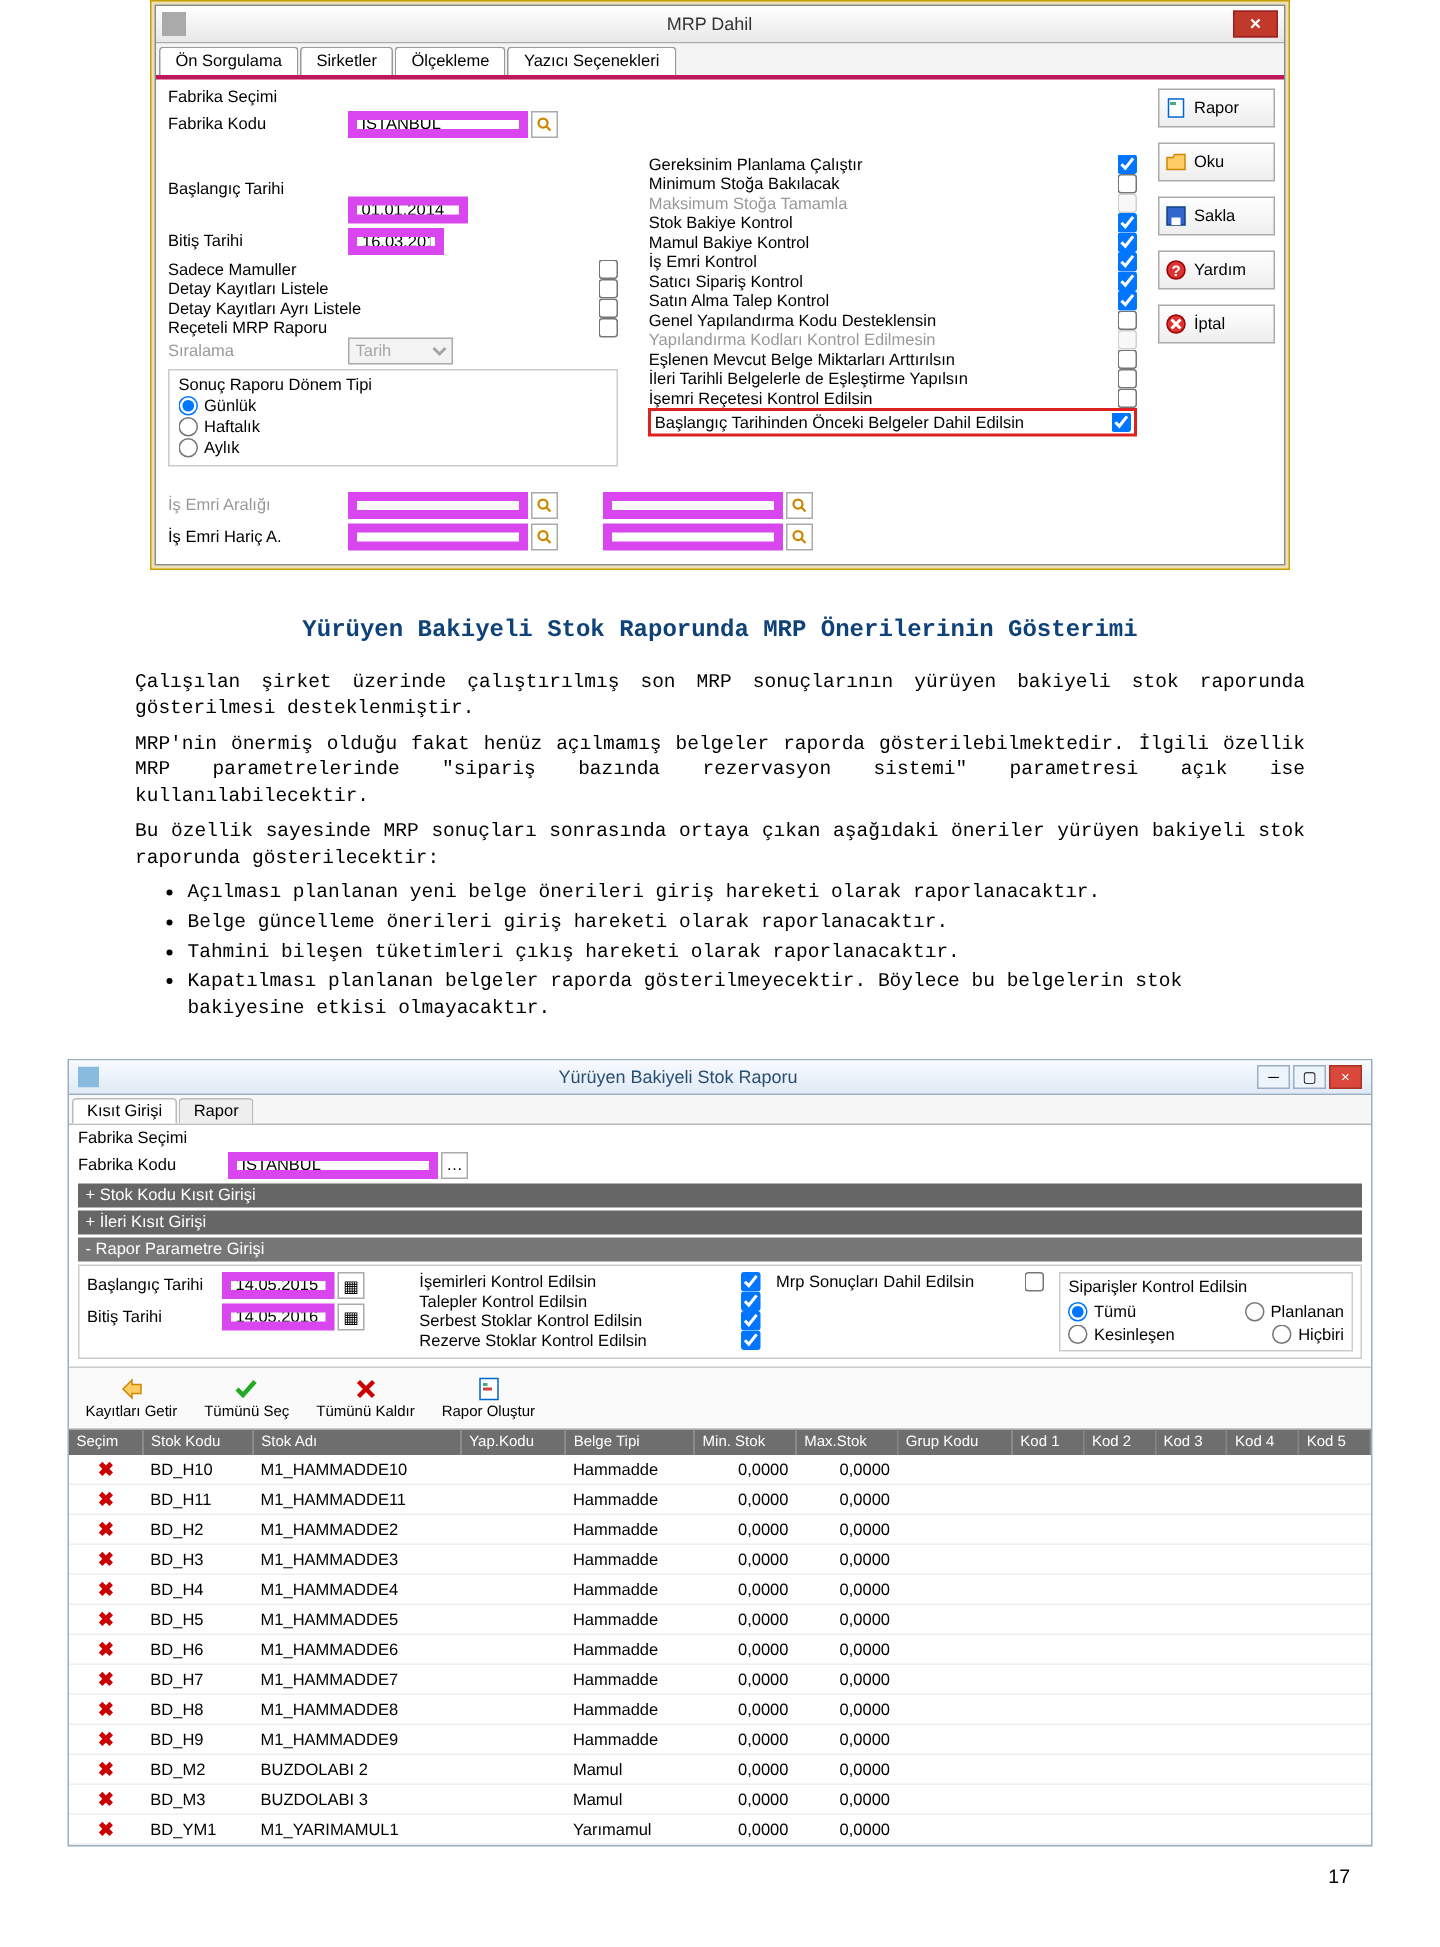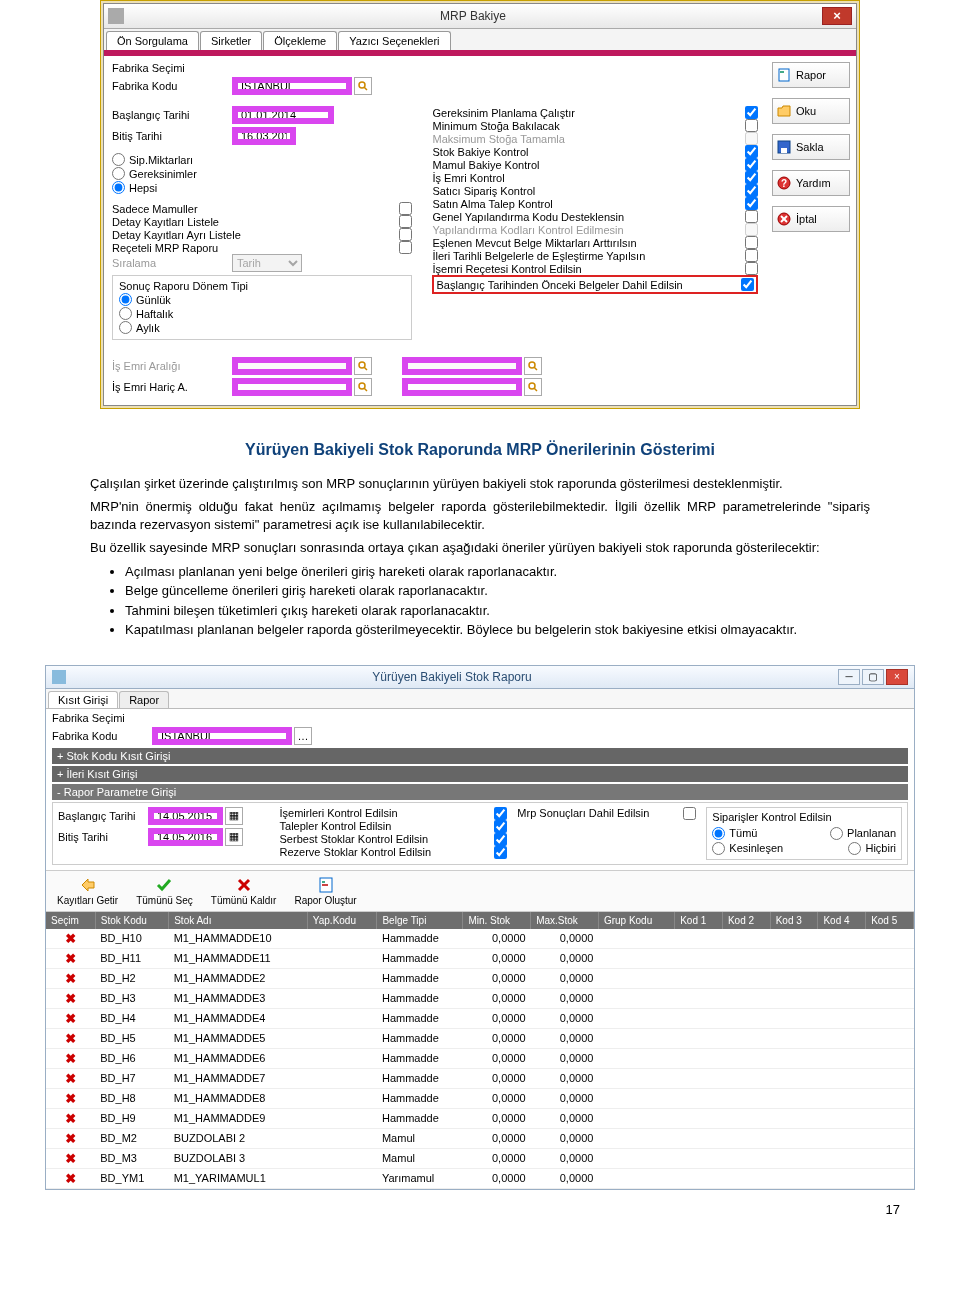--- a/index.html
+++ b/index.html
@@ -4,21 +4,21 @@
 <style>
 *{box-sizing:border-box;margin:0;padding:0}
 body{background:#fff;font-family:Tahoma,Arial,sans-serif;font-size:11px;color:#000;width:960px}
 .page{padding:0 0 30px 0}
 .win1{margin:0 0 0 100px;width:760px;border:1px solid #c8a000;background:#ece0b6;padding:2px}
 .win1-inner{border:1px solid #888;background:#fff}
 .titlebar{background:linear-gradient(#fff,#e8e8e8);border-bottom:1px solid #aaa;padding:3px 4px;display:flex;align-items:center;justify-content:space-between;font-size:12px}
 .titlebar .title{flex:1;text-align:center;color:#333}
 .titlebar .clbtn{background:#c0392b;color:#fff;width:30px;height:18px;text-align:center;font-weight:bold;line-height:16px;border:1px solid #922;cursor:pointer;font-size:13px}
 .titlebar .icon{width:16px;height:16px;background:#aaa}
-.tabs{display:flex;border-bottom:6px solid #be185d;background:#f4f4f4;padding:2px 2px 0 2px}
+.tabs{display:flex;border-bottom:3px solid #be185d;background:#f4f4f4;padding:2px 2px 0 2px}
 .tabs .tab{padding:3px 10px;border:1px solid #999;border-bottom:none;margin-right:1px;background:#fff;border-radius:3px 3px 0 0;font-size:11px}
 .body1{display:flex}
 .left-pane{flex:1;padding:6px 8px}
 .right-pane{width:90px;padding:6px 6px;display:flex;flex-direction:column;gap:10px}
 .rbtn{border:1px solid #aaa;background:linear-gradient(#fff,#eee);padding:5px 4px;display:flex;align-items:center;gap:5px;font-size:11px;cursor:pointer}
 .rbtn .ic{width:14px;height:14px;display:inline-block}
 .row{display:flex;align-items:center;margin-bottom:3px;font-size:11px}
 .lbl{width:120px}
 .inp{border:6px solid #d946ef;height:18px;padding:0 3px;font-size:11px}
 .ckrow{display:flex;align-items:center;justify-content:center}
@@ -26,21 +26,21 @@
 .ck{width:13px;height:13px}
 .two-col{display:flex;gap:20px}
 .colA{width:48%}
 .colB{width:52%}
 .group{border:1px solid #ccc;padding:4px 6px;margin:3px 0;font-size:11px}
 .radio-row{display:flex;align-items:center;gap:4px;margin:1px 0}
 .smbtn{width:18px;height:18px;border:1px solid #aaa;background:#fff;display:inline-flex;align-items:center;justify-content:center;margin-left:2px;cursor:pointer}
 .sel{border:1px solid #888;height:18px;font-size:11px}
 .disabled{color:#999}
 .hl{border:2px solid #d22;padding:1px 2px}
-.article{padding:30px 90px 10px 90px;font-family:Liberation Sans, sans-serif;font-size:13px;line-height:1.35;color:#000}
+.article{padding:30px 90px 10px 90px;font-family:Liberation Mono, monospace;font-size:13px;line-height:1.35;color:#000}
 .article h2{color:#10427a;font-size:16px;font-weight:bold;margin-bottom:14px;text-align:center}
 .article p{margin-bottom:6px;text-align:justify}
 .article ul{margin-left:35px;margin-bottom:8px}
 .article li{margin-bottom:2px}
 .win2{margin:8px auto 0 auto;width:870px;border:1px solid #9aaec4}
 .win2 .tb2{background:linear-gradient(#f8fbff,#dfe9f5);border-bottom:1px solid #9aaec4;padding:3px 6px;display:flex;align-items:center;justify-content:space-between}
 .win2 .tb2 .t{flex:1;text-align:center;color:#2a4d72;font-size:12px}
 .win2 .wbtns{display:flex;gap:2px}
 .win2 .wbtns span{width:22px;height:16px;border:1px solid #9aaec4;background:#eef4fb;display:inline-flex;align-items:center;justify-content:center;font-size:10px;cursor:pointer}
 .win2 .wbtns .cl{background:#d9483b;color:#fff;border-color:#a83228}
@@ -67,21 +67,21 @@
 </style>
 </head>
 <body>
 
 <div class="page">
 
 <div class="win1">
 <div class="win1-inner">
   <div class="titlebar">
     <span class="icon"></span>
-    <span class="title">MRP Bakiye</span>
+    <span class="title">MRP Dahil</span>
     <span class="clbtn">×</span>
   </div>
   <div class="tabs">
     <div class="tab">Ön Sorgulama</div>
     <div class="tab">Sirketler</div>
     <div class="tab">Ölçekleme</div>
     <div class="tab">Yazıcı Seçenekleri</div>
   </div>
   <div class="body1">
     <div class="left-pane">
@@ -96,40 +96,26 @@
                   <circle cx="5" cy="5" r="3" fill="none" stroke="#c80" stroke-width="1.5"></circle>
                   <line x1="7" y1="7" x2="10" y2="10" stroke="#c80" stroke-width="1.5"></line>
                 </svg>
               </span>
       </div>
       <div style="height:8px"></div>
       <div class="two-col">
         <div class="colA">
           <div class="row">
                   <span class="lbl">Başlangıç Tarihi</span>
-                  <input class="inp" style="width: 102px;" value="01.01.2014">
+                  <input class="inp" style="width: 80px; margin-top: 28px;" value="01.01.2014">
                 </div>
           <div class="row">
                   <span class="lbl">Bitiş Tarihi</span>
                   <input class="inp" style="width: 64px;" value="16.03.2016">
                 </div>
-          <div class="group" style="border:none;padding-left:0">
-            <div class="radio-row">
-                    <input type="radio" style="">
-                    <span>Sip.Miktarları</span>
-                  </div>
-            <div class="radio-row">
-                    <input type="radio" style="">
-                    <span>Gereksinimler</span>
-                  </div>
-            <div class="radio-row">
-                    <input type="radio" checked="" style="">
-                    <span>Hepsi</span>
-                  </div>
-          </div>
           <div id="lchecks">
                   <div class="ckrow">
                     <span class="cklbl">Sadece Mamuller</span>
                     <input type="checkbox" class="ck" style="">
                   </div>
                   <div class="ckrow">
                     <span class="cklbl">Detay Kayıtları Listele</span>
                     <input type="checkbox" class="ck" style="">
                   </div>
                   <div class="ckrow">

